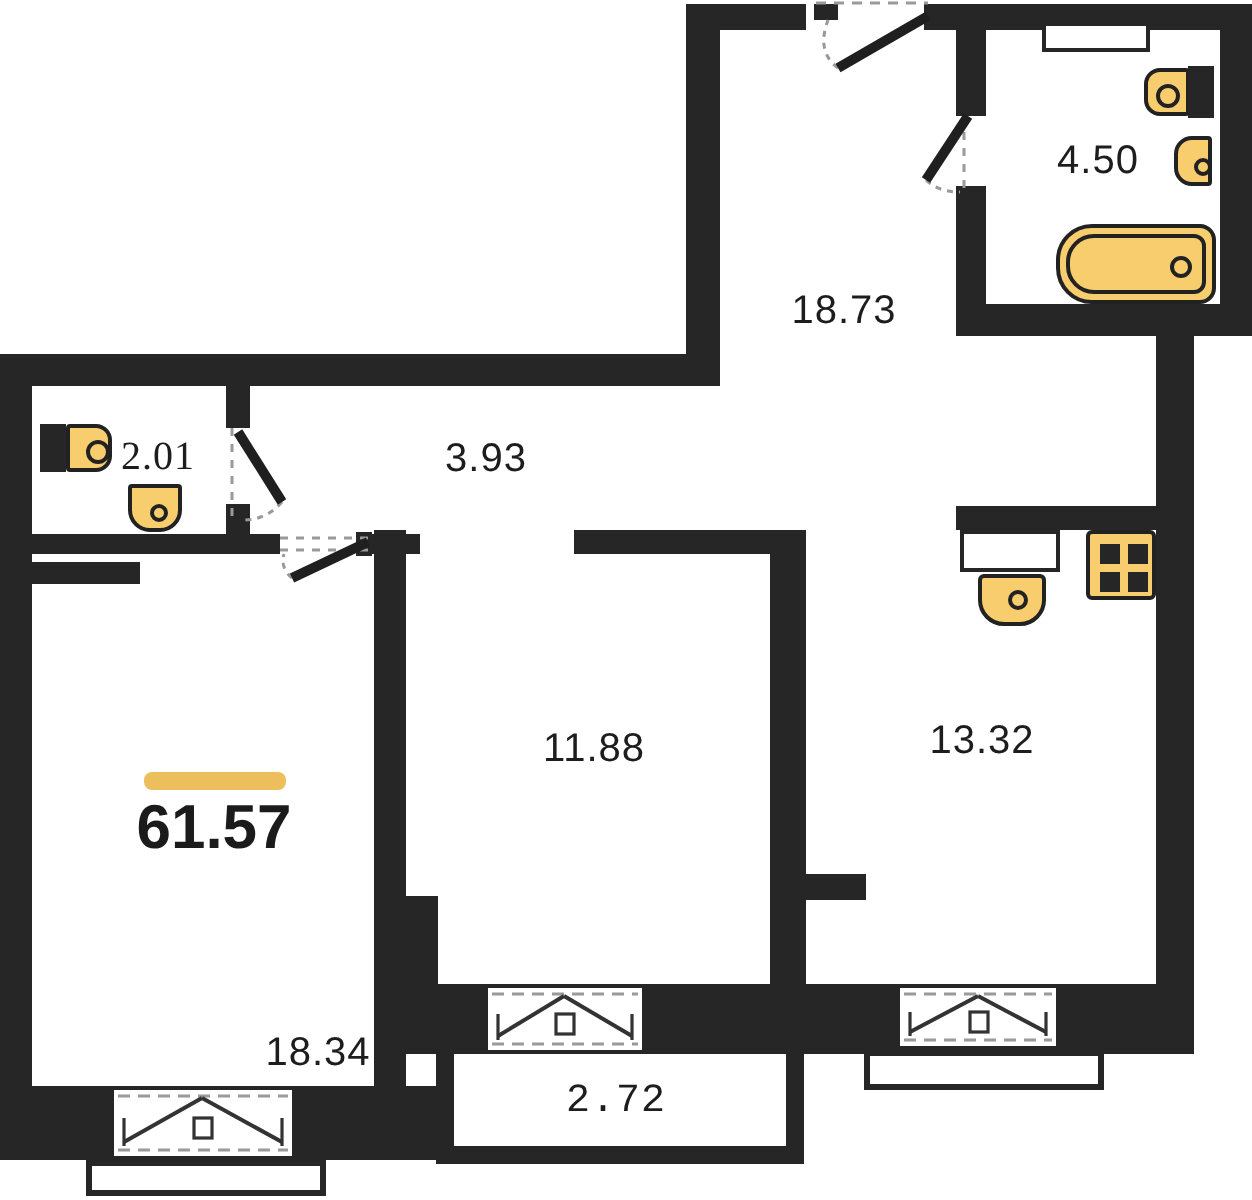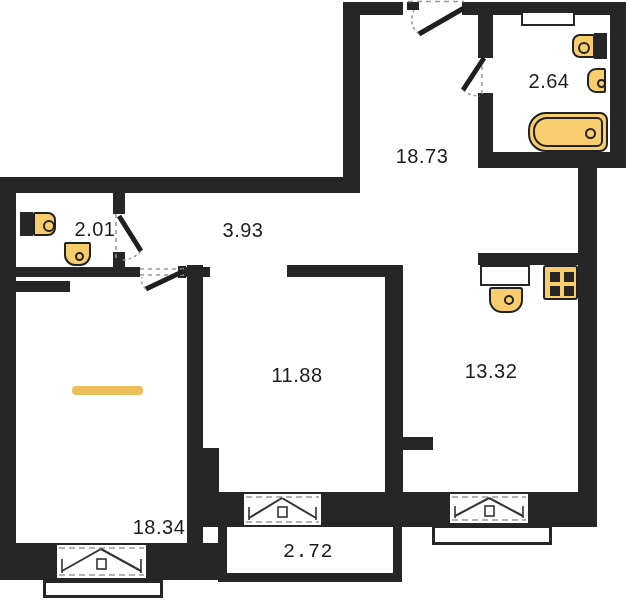--- a/index.html
+++ b/index.html
@@ -171,23 +171,24 @@
     <div class="drain" style="left:13px;top:6px;width:6px;height:6px;"></div>
   </div>
   <div class="fixture" style="left:543px;top:265px;width:35px;height:35px;border-radius:3px;">
     <div class="burner" style="left:5px;top:5px;width:10px;height:10px;"></div>
     <div class="burner" style="left:19px;top:5px;width:10px;height:10px;"></div>
     <div class="burner" style="left:5px;top:19px;width:10px;height:10px;"></div>
     <div class="burner" style="left:19px;top:19px;width:10px;height:10px;"></div>
   </div>
 
   <div class="accent-bar" style="left:72px;top:386px;width:71px;height:9px;"></div>
+  <div class="total-label" style="left:107px;top:414px;">61.57</div>
 
   <div class="room-label" style="left:422px;top:156px;">18.73</div>
-  <div class="room-label" style="left:549px;top:81px;">2.64</div>
-  <div class="room-label" style="left:95px;top:229px;">2.01</div>
+  <div class="room-label" style="left:549px;top:81px;">4.50</div>
+  <div class="room-label" style="left:79px;top:229px;font-family:Liberation Serif, serif;">2.01</div>
   <div class="room-label" style="left:243px;top:230px;">3.93</div>
   <div class="room-label" style="left:297px;top:375px;">11.88</div>
   <div class="room-label" style="left:491px;top:371px;">13.32</div>
   <div class="room-label" style="left:159px;top:527px;">18.34</div>
   <div class="room-label" style="left:308px;top:551px;font-family:Liberation Mono, monospace;">2.72</div>
 
 </div>
 
 </body></html>

